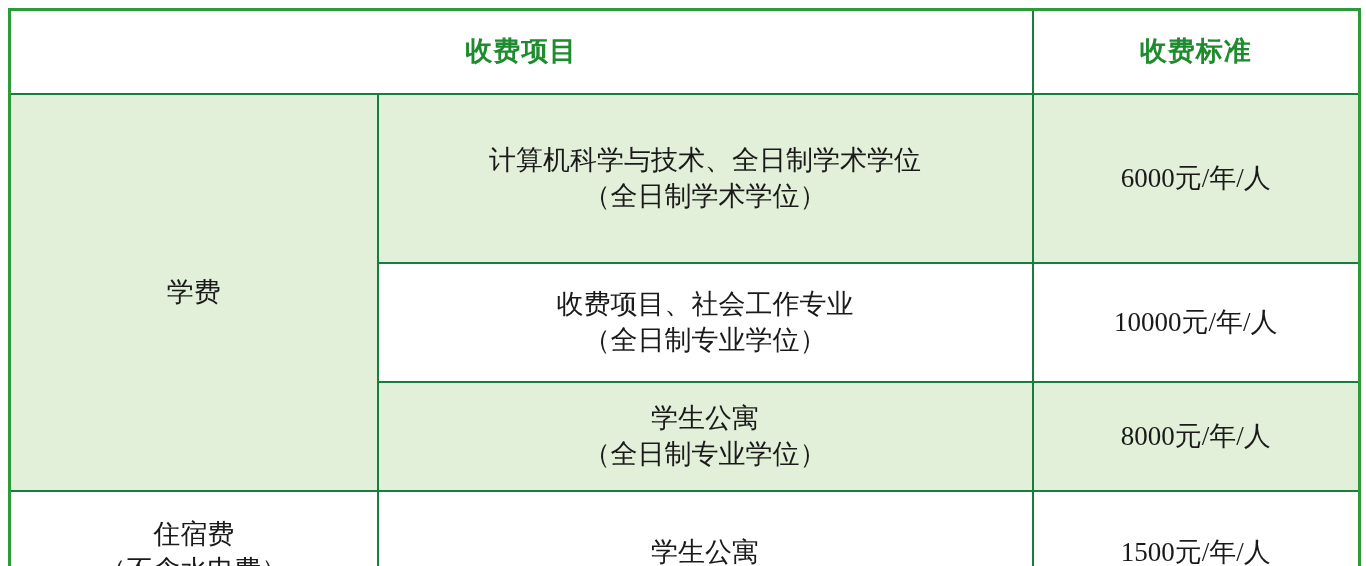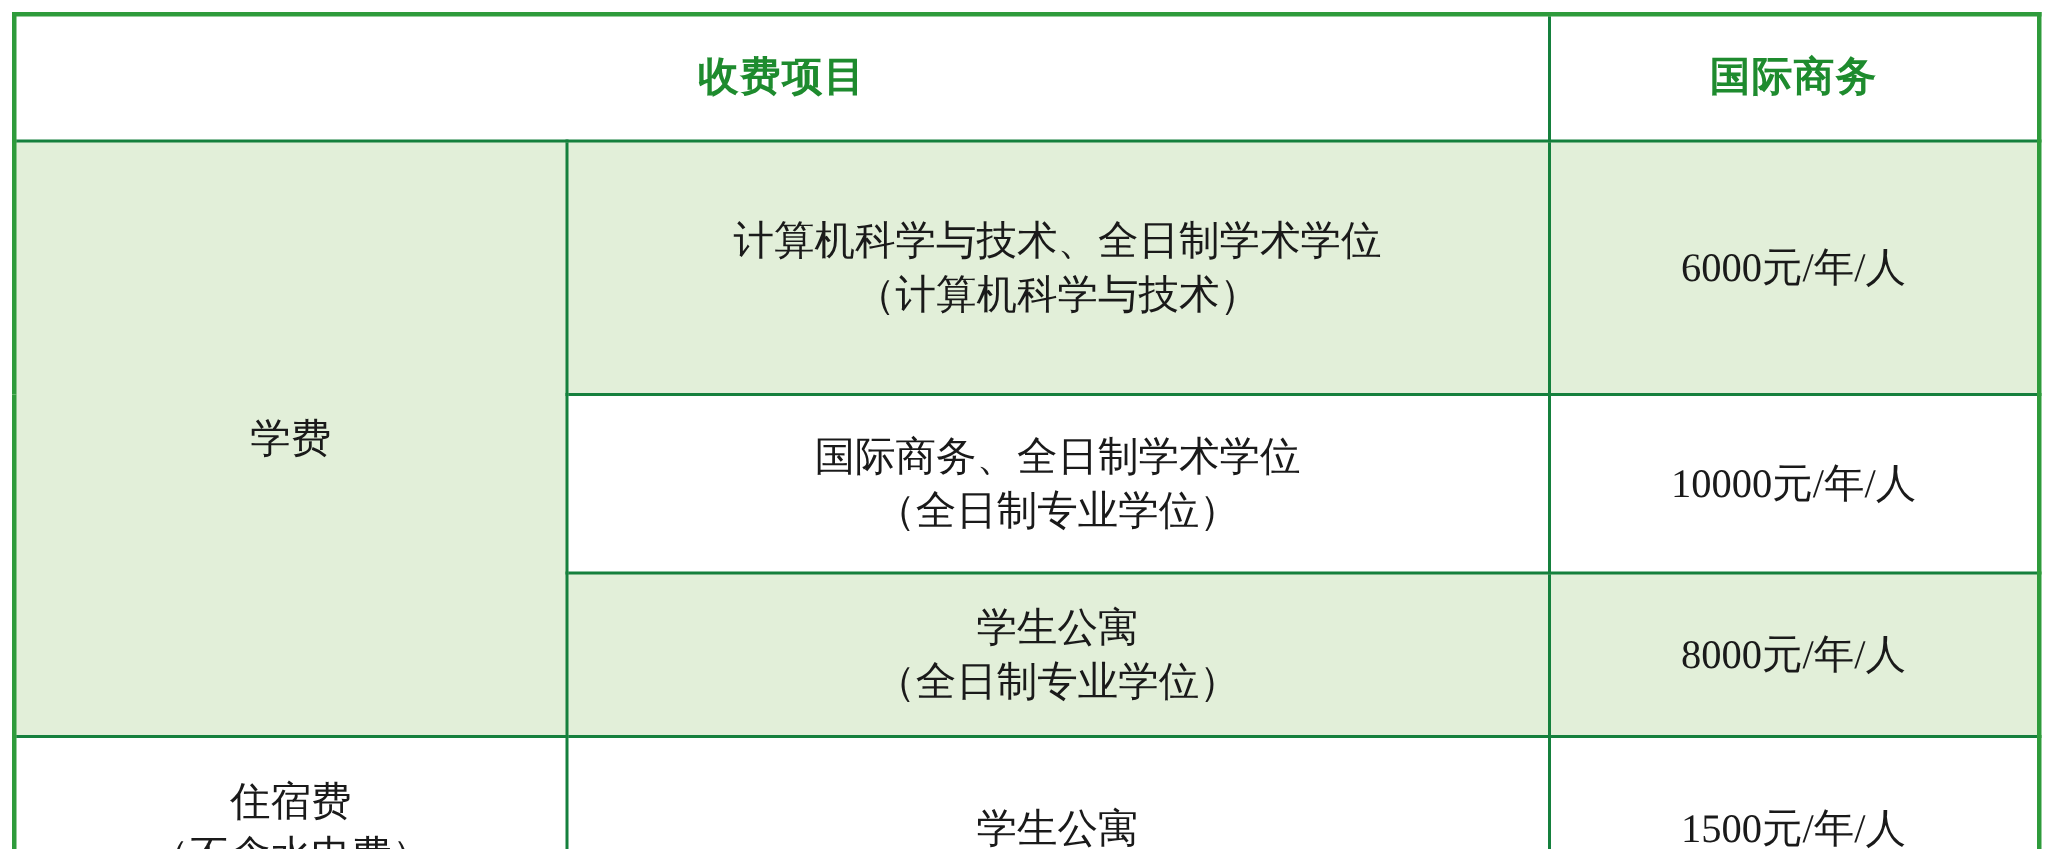--- a/index.html
+++ b/index.html
@@ -71,35 +71,35 @@
 <div id="fee-table-wrap">
   <table class="fee-table">
     <colgroup>
       <col class="col-a">
       <col class="col-b">
       <col class="col-c">
     </colgroup>
     <tbody>
       <tr>
         <td class="header-cell" colspan="2">收费项目</td>
-        <td class="header-cell">国际商务</td>
+        <td class="header-cell">收费标准</td>
       </tr>
 
       <tr>
         <td class="shade row-h1" rowspan="3">学费</td>
         <td class="shade row-h1">
           <span class="cell-line">计算机科学与技术、全日制学术学位</span>
-          <span class="cell-line">（计算机科学与技术）</span>
+          <span class="cell-line">（全日制学术学位）</span>
         </td>
         <td class="shade row-h1 amount">6000元/年/人</td>
       </tr>
 
       <tr>
         <td class="plain row-h2">
-          <span class="cell-line">国际商务、全日制学术学位</span>
+          <span class="cell-line">收费项目、社会工作专业</span>
           <span class="cell-line">（全日制专业学位）</span>
         </td>
         <td class="plain row-h2 amount">10000元/年/人</td>
       </tr>
 
       <tr>
         <td class="shade row-h3">
           <span class="cell-line">学生公寓</span>
           <span class="cell-line">（全日制专业学位）</span>
         </td>

